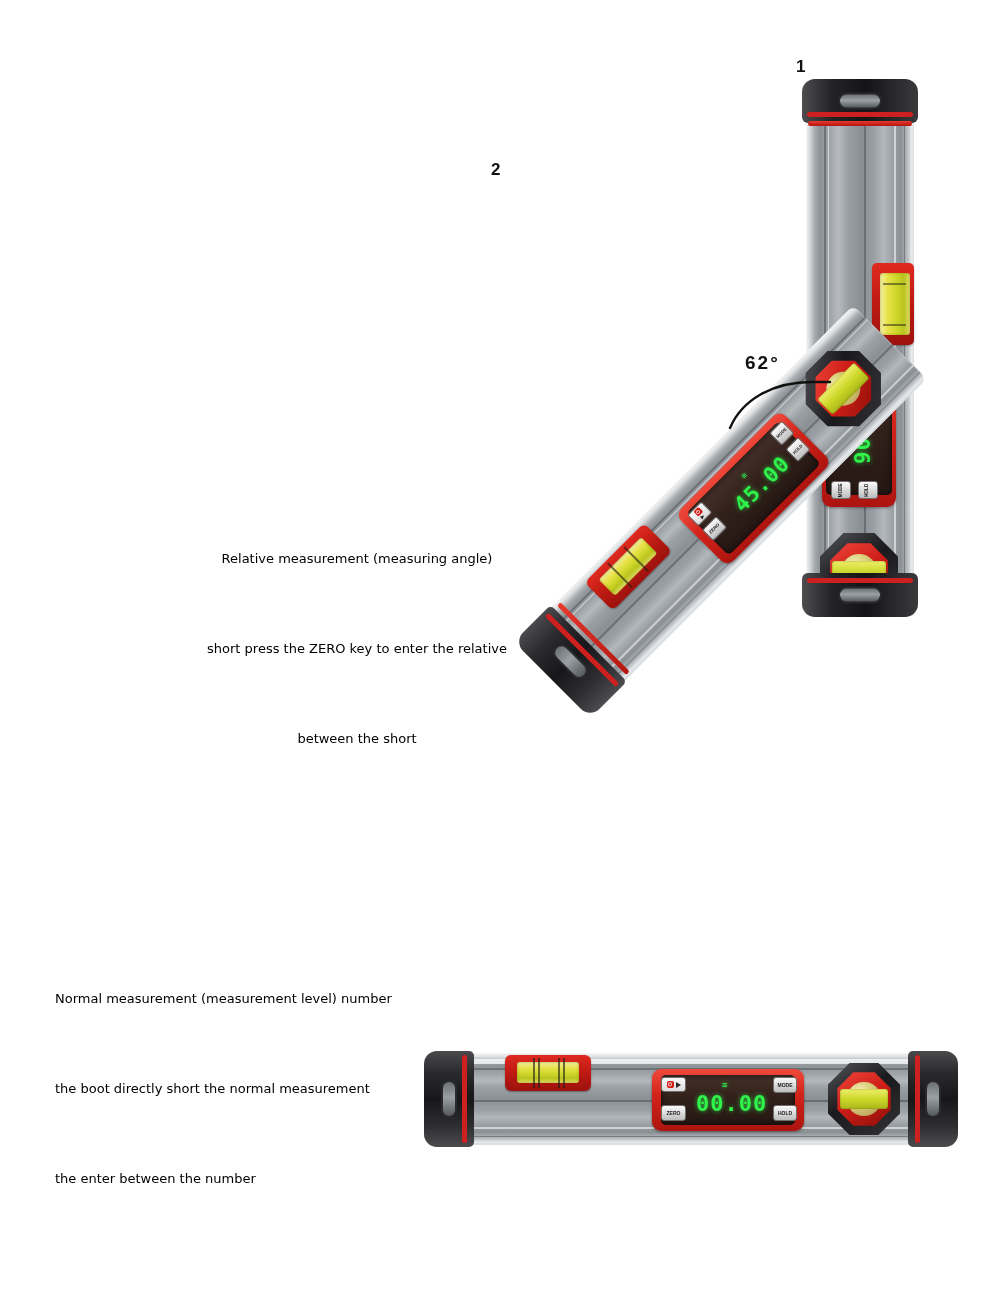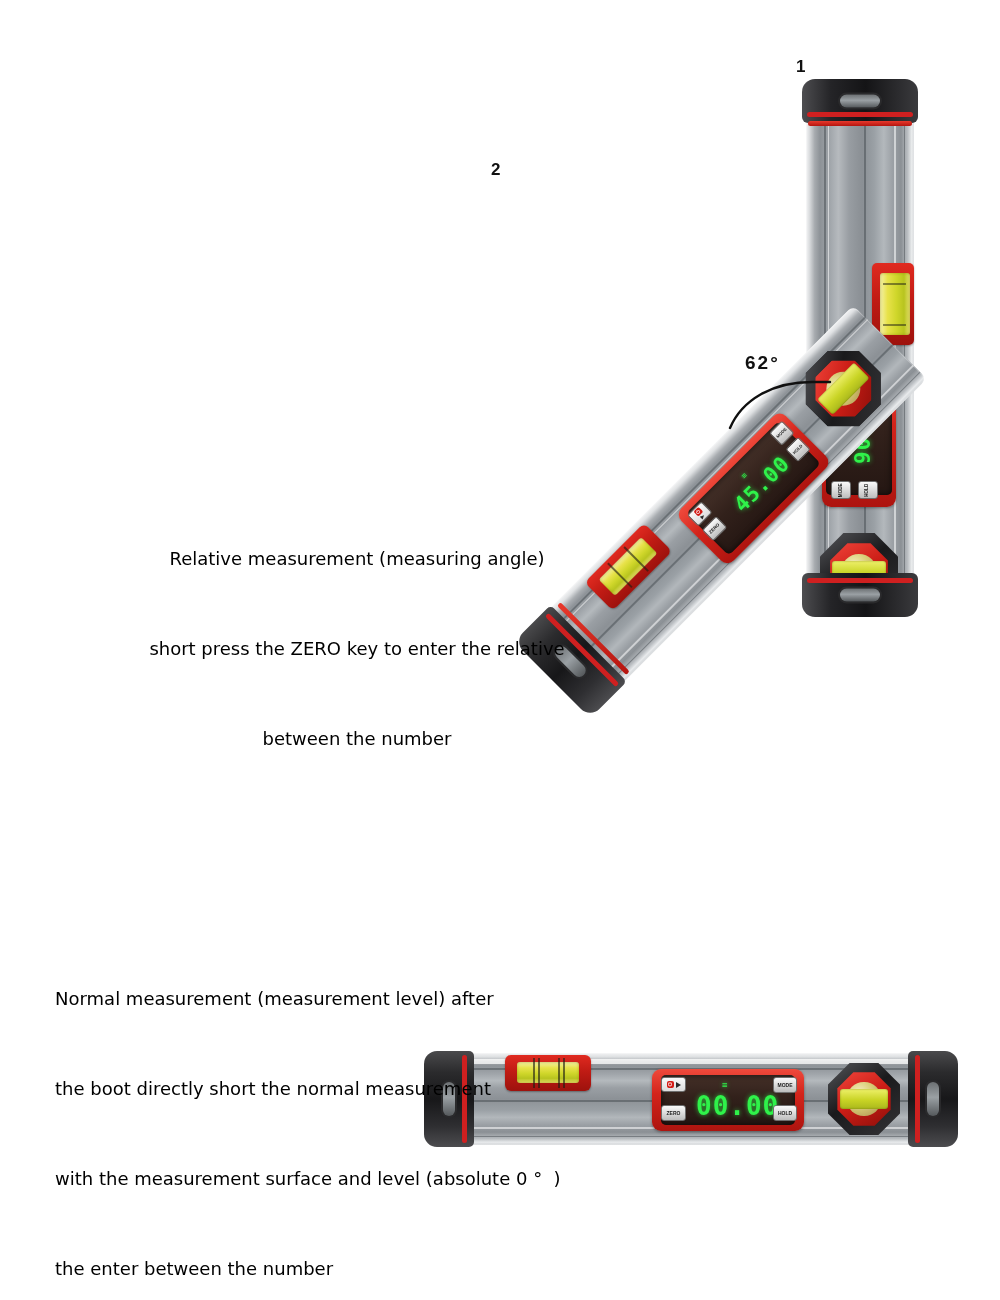--- a/index.html
+++ b/index.html
@@ -10,21 +10,21 @@
 
   
   .callout{position:absolute;font-weight:bold;color:#111;font-size:17px;
            font-family:"Liberation Sans",sans-serif;}
   #callout-1{left:796px;top:57px;}
   #callout-2{left:491px;top:160px;}
   #angle-label{position:absolute;left:745px;top:352px;font-size:19px;font-weight:bold;
                color:#111;letter-spacing:2px;font-family:"Liberation Sans",sans-serif;}
 
   
-  .para{position:absolute;color:#000;font-size:18px;line-height:30px;
+  .para{position:absolute;color:#000;font-size:13px;line-height:30px;
         font-family:"DejaVu Sans",sans-serif;white-space:pre;}
   #para-relative{left:62px;top:484px;width:590px;text-align:center;}
   #para-normal{left:55px;top:924px;width:700px;text-align:left;}
 
   
   .level{position:absolute;transform-origin:50% 50%;}
 
   
   .beam{position:absolute;left:0;top:0;width:100%;height:100%;
         border-radius:7px;
@@ -258,21 +258,21 @@
 
       <div class="key power" style="left:9px;top:8px;width:23px;height:13px;gap:2px;">
         <span class="pwr">⏻</span>
         <span class="spk"></span>
       </div>
       <div class="key" style="left:9px;top:36px;width:23px;height:14px;font-size:5px;">
           <span>ZERO</span>
         </div>
 
       <div class="lcd-ind" style="left:70px;top:12px;font-size:9px;">≡</div>
-      <div class="lcd" style="left:44px;top:22px;width:70px;font-size:26px;text-align:left;">00.00</div>
+      <div class="lcd" style="left:44px;top:22px;width:70px;font-size:22px;text-align:left;">00.00</div>
 
       <div class="key" style="left:121px;top:8px;width:22px;height:14px;font-size:5px;">
           <span>MODE</span>
         </div>
       <div class="key" style="left:121px;top:36px;width:22px;height:14px;font-size:5px;">
           <span>HOLD</span>
         </div>
     </div>
 
     <div class="vial-oct" style="left:396px;top:10px;width:72px;height:72px;">
@@ -287,23 +287,22 @@
 
   <div id="angle-label">62°</div>
 
   <svg id="angle-arc" width="110" height="60">
     <path d="M 4 56 C 16 28, 46 10, 86 10 L 104 10" stroke="#101010" stroke-width="2.4" fill="none" stroke-linecap="round"></path>
   </svg>
 
   <div class="para" id="para-relative">
     <div>Relative measurement (measuring angle)</div>
     <div>short press the ZERO key to enter the relative</div>
-    <div>between the number</div>
+    <div>between the short</div>
   </div>
 
   <div class="para" id="para-normal">
-    <div>Normal measurement (measurement level) after</div>
+    <div>Normal measurement (measurement level) number</div>
     <div>the boot directly short the normal measurement</div>
-    <div>with the measurement surface and level (absolute 0 °  )</div>
     <div>the enter between the number</div>
   </div>
 
 </div>
 
 </body></html>

